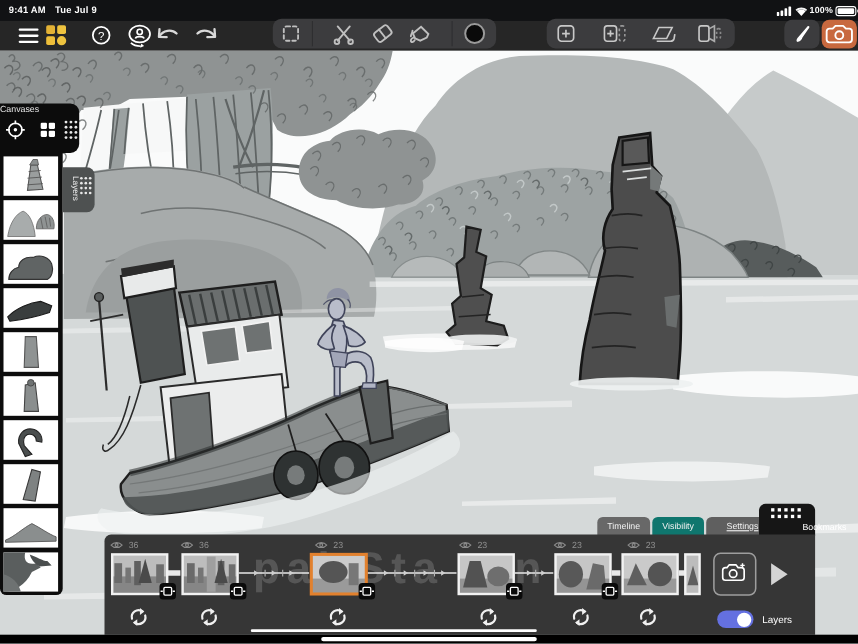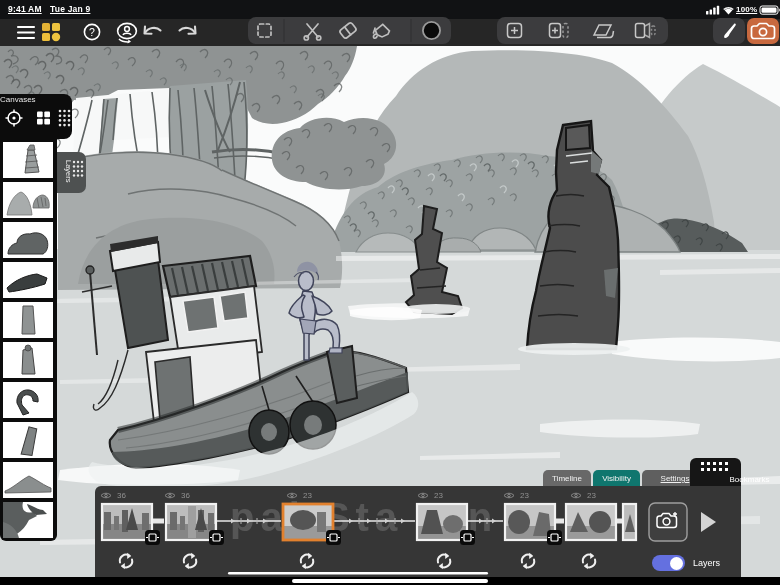--- a/index.html
+++ b/index.html
@@ -1,21 +1,21 @@
 <!DOCTYPE html>
 <html><head>
 <meta charset="utf-8">
 <style>
   html,body{margin:0;padding:0;background:#000;}
   #app{position:relative;width:780px;height:585px;overflow:hidden;
        font-family:"Liberation Sans",sans-serif;background:#d6dada;}
   .abs{position:absolute;}
   #toolbarbg{left:0;top:0;width:780px;height:46px;background:#262626;}
   #statustint{left:0;top:0;width:780px;height:19px;background:#111214;}
-  .st{position:absolute;font-size:8.5px;font-weight:bold;color:#fff;letter-spacing:.2px;text-decoration:underline;}
+  .st{position:absolute;font-size:8.5px;font-weight:bold;color:#fff;letter-spacing:.2px;}
   .tgroup{position:absolute;top:17px;height:27px;background:#3c3c3e;border-radius:8px;}
   .tbtn{position:absolute;top:18px;height:26px;border-radius:7px;}
   
   #canvhead{left:0;top:94px;width:72px;height:45px;background:#0c0c0c;border-radius:0 8px 8px 0;}
   #canvcol{left:0;top:130px;width:57px;height:411px;background:#0c0c0c;border-radius:0 0 6px 6px;}
   #canvlabel{left:0;top:95px;width:60px;color:#e8e8e8;font-size:8px;}
   #layerstab{left:57px;top:152px;width:29px;height:41px;background:#4e5151;border-radius:0 7px 7px 0;}
   
   #tl{left:95px;top:486px;width:646px;height:91px;background:#363636;border-radius:6px 0 0 0;}
   .tab{position:absolute;height:17px;border-radius:5px 5px 0 0;font-size:8px;color:#f2f2f2;
@@ -205,21 +205,21 @@
     <path d="M294,277 c3,-4 7,-5 10,-4 M316,272 c2,2 3,5 2,8" stroke="#50546a" stroke-width="1.1" fill="none"></path>
     <path d="M300,319 L316,321 L314,334 L303,333 Z" fill="#a2a6b8" stroke="#40445a" stroke-width="1.2"></path>
     <path d="M330,348 L342,348 L342,353 L329,353 Z" fill="#b0b4c4" stroke="#40445a" stroke-width="1.2"></path>
 
     <path d="M350,310 C374,306 404,306 422,310 L420,318 C398,322 364,320 350,316 Z" fill="#fff" opacity=".8"></path>
   </svg>
 
   <div class="abs" id="toolbarbg"></div>
   <div class="abs" id="statustint"></div>
   <span class="st" style="left:8px;top:4px;">9:41 AM</span>
-  <span class="st" style="left:50px;top:4px;">Tue Jan 9</span>
+  <span class="st" style="left:50px;top:4px;">Tue Jul 9</span>
   <span class="st" style="left:736px;top:4.5px;font-size:8px;">100%</span>
 
   <svg class="abs" style="left:706px;top:4px" width="80" height="12" viewBox="0 0 80 12">
     <g fill="#fff">
       <rect x="0" y="7" width="2.4" height="3.5" rx="0.6"></rect>
       <rect x="3.6" y="5.5" width="2.4" height="5" rx="0.6"></rect>
       <rect x="7.2" y="3.6" width="2.4" height="6.9" rx="0.6"></rect>
       <rect x="10.8" y="1.8" width="2.4" height="8.7" rx="0.6"></rect>
       <path d="M22.5,10.5 L18.6,6.2 C20.8,4.2 24.2,4.2 26.4,6.2 Z"></path>
       <path d="M17.2,4.9 C20.2,2.2 24.8,2.2 27.8,4.9 L26.7,6.1 C24.3,4 20.7,4 18.3,6.1 Z" opacity=".95"></path>

